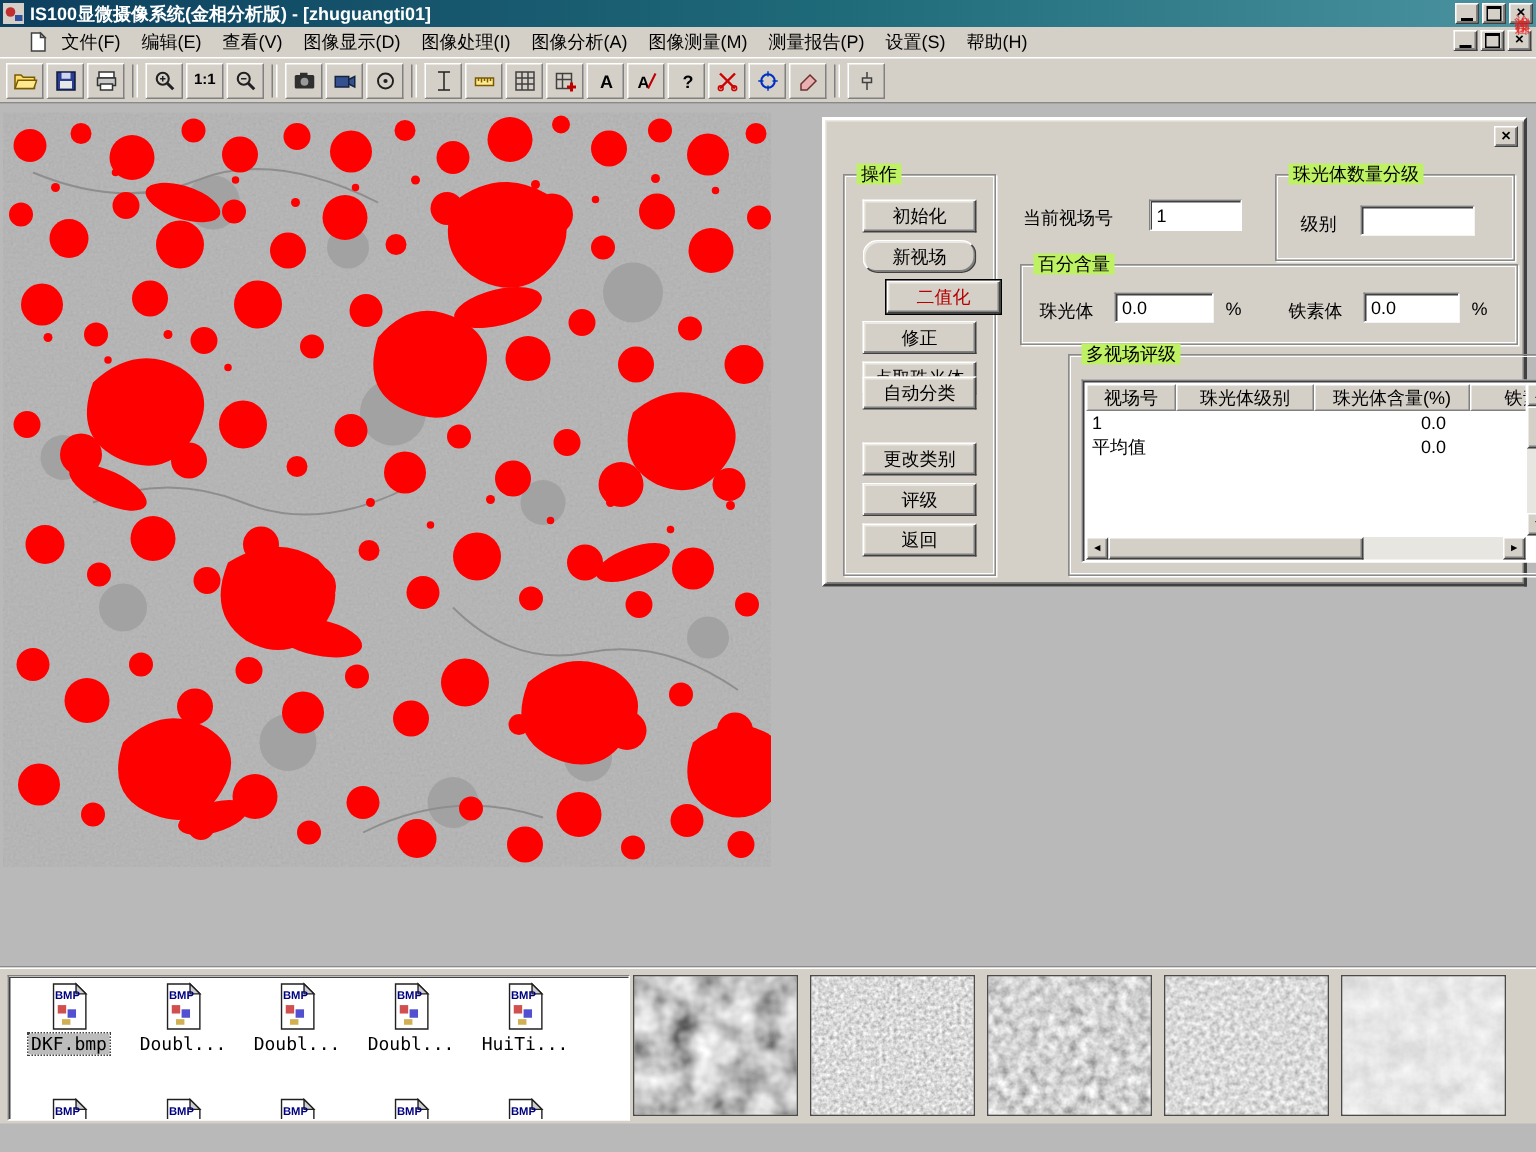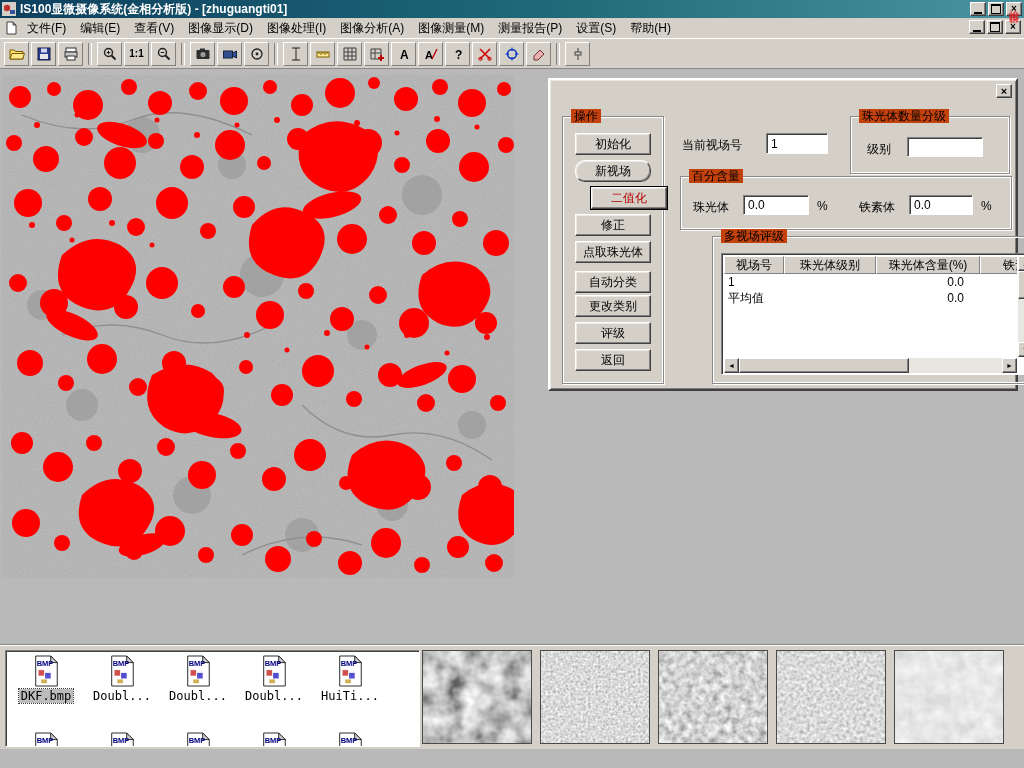--- a/index.html
+++ b/index.html
@@ -12,36 +12,36 @@
   .title-text{font-weight:bold;margin-left:4px;flex:1;white-space:nowrap;font-size:12px;}
   .winbtn{width:16px;height:14px;background:#d4d0c8;border:1px solid;border-color:#fff #404040 #404040 #fff;
     box-shadow:inset -1px -1px 0 #808080;margin-left:2px;display:flex;align-items:center;justify-content:center;
     font-size:10px;line-height:1;padding:0;color:#000;font-weight:bold;}
   .g-min{width:8px;height:2px;background:#000;margin-top:7px;}
   .g-max{width:8px;height:7px;border:1px solid #000;border-top-width:2px;}
   .watermark{position:absolute;top:1px;right:3px;height:48px;writing-mode:vertical-rl;
     color:rgba(225,35,35,.72);font-size:11px;letter-spacing:1px;z-index:60;}
   
   .menubar{position:absolute;left:0;top:18px;right:0;height:20px;background:#d4d0c8;
-    border-bottom:1px solid #9a9a9a;display:flex;align-items:center;padding-left:2px;}
+    border-bottom:1px solid #9a9a9a;display:flex;align-items:center;padding-left:16px;}
   .menu-item{display:inline-block;padding:3px 7px;white-space:nowrap;}
   .mdi-ctrl{position:absolute;right:3px;top:2px;display:flex;}
   
   .toolbar{position:absolute;left:0;top:38px;right:0;height:29px;background:#d4d0c8;
     border-top:1px solid #fff;border-bottom:1px solid #8a8a8a;display:flex;align-items:center;padding:0 3px;}
   .tbtn{width:25px;height:24px;background:#d4d0c8;border:1px solid;border-color:#fff #808080 #808080 #fff;
     margin:0 1px;display:flex;align-items:center;justify-content:center;padding:0;}
   .tsep{width:2px;height:22px;border-left:1px solid #808080;border-right:1px solid #fff;margin:0 4px;}
   .one2one{font-weight:bold;font-size:10px;font-family:"Liberation Sans",sans-serif;}
   
   .raised{background:#d4d0c8;border:1px solid;border-color:#fff #404040 #404040 #fff;
     box-shadow:inset -1px -1px 0 #808080,inset 1px 1px 0 #ece9e2;}
   .group{position:absolute;border:1px solid #8a8a8a;
     box-shadow:inset 1px 1px 0 #fff,inset -1px -1px 0 #fff,1px 1px 0 #fff;}
-  .group-legend{position:absolute;top:-8px;left:8px;background:#c2410c;padding:0 3px;line-height:14px;white-space:nowrap;}
+  .group-legend{position:absolute;top:-8px;left:8px;background:#bef264;padding:0 3px;line-height:14px;white-space:nowrap;}
   .field{background:#fff;border:1px solid;border-color:#808080 #fff #fff #808080;
     box-shadow:inset 1px 1px 0 #404040;font:12px "Liberation Sans","DejaVu Sans",sans-serif;
     padding:1px 4px;box-sizing:border-box;}
   
   .dialog{position:absolute;left:548px;top:78px;width:470px;height:313px;background:#d4d0c8;
     border:2px solid;border-color:#fff #404040 #404040 #fff;box-shadow:inset 1px 1px 0 #ece9e2,inset -1px -1px 0 #808080;
     box-sizing:border-box;z-index:20;}
   .dlg-title{position:absolute;left:2px;top:2px;right:2px;height:18px;
     background:linear-gradient(90deg,#0a246a,#a6caf0);color:#fff;font-weight:bold;
     display:flex;align-items:center;padding:0 5px;box-sizing:border-box;}
@@ -447,21 +447,21 @@
   <div class="dialog">
     <button class="winbtn dlg-close">×</button>
 
     <div class="group" style="left:12px;top:36px;width:100px;height:266px;">
       <span class="group-legend">操作</span>
       <button class="raised dlg-btn" style="top:16px;">初始化</button>
       <button class="raised dlg-btn" style="top:43px;border-radius:10px;">新视场</button>
       <button class="raised dlg-btn hot" style="top:70px;margin-left:16px;">二值化</button>
       <button class="raised dlg-btn" style="top:97px;">修正</button>
       <button class="raised dlg-btn" style="top:124px;">点取珠光体</button>
-      <button class="raised dlg-btn" style="top:154px;">自动分类</button>
+      <button class="raised dlg-btn" style="top:134px;">自动分类</button>
       <button class="raised dlg-btn" style="top:178px;">更改类别</button>
       <button class="raised dlg-btn" style="top:205px;">评级</button>
       <button class="raised dlg-btn" style="top:232px;">返回</button>
     </div>
 
     <span class="lbl" style="left:132px;top:57px;">当前视场号</span>
     <input class="field" style="position: absolute; left: 216px; top: 53px; width: 62px; height: 21px;" value="1">
 
     <div class="group" style="left:300px;top:36px;width:158px;height:56px;">
       <span class="group-legend">珠光体数量分级</span>

